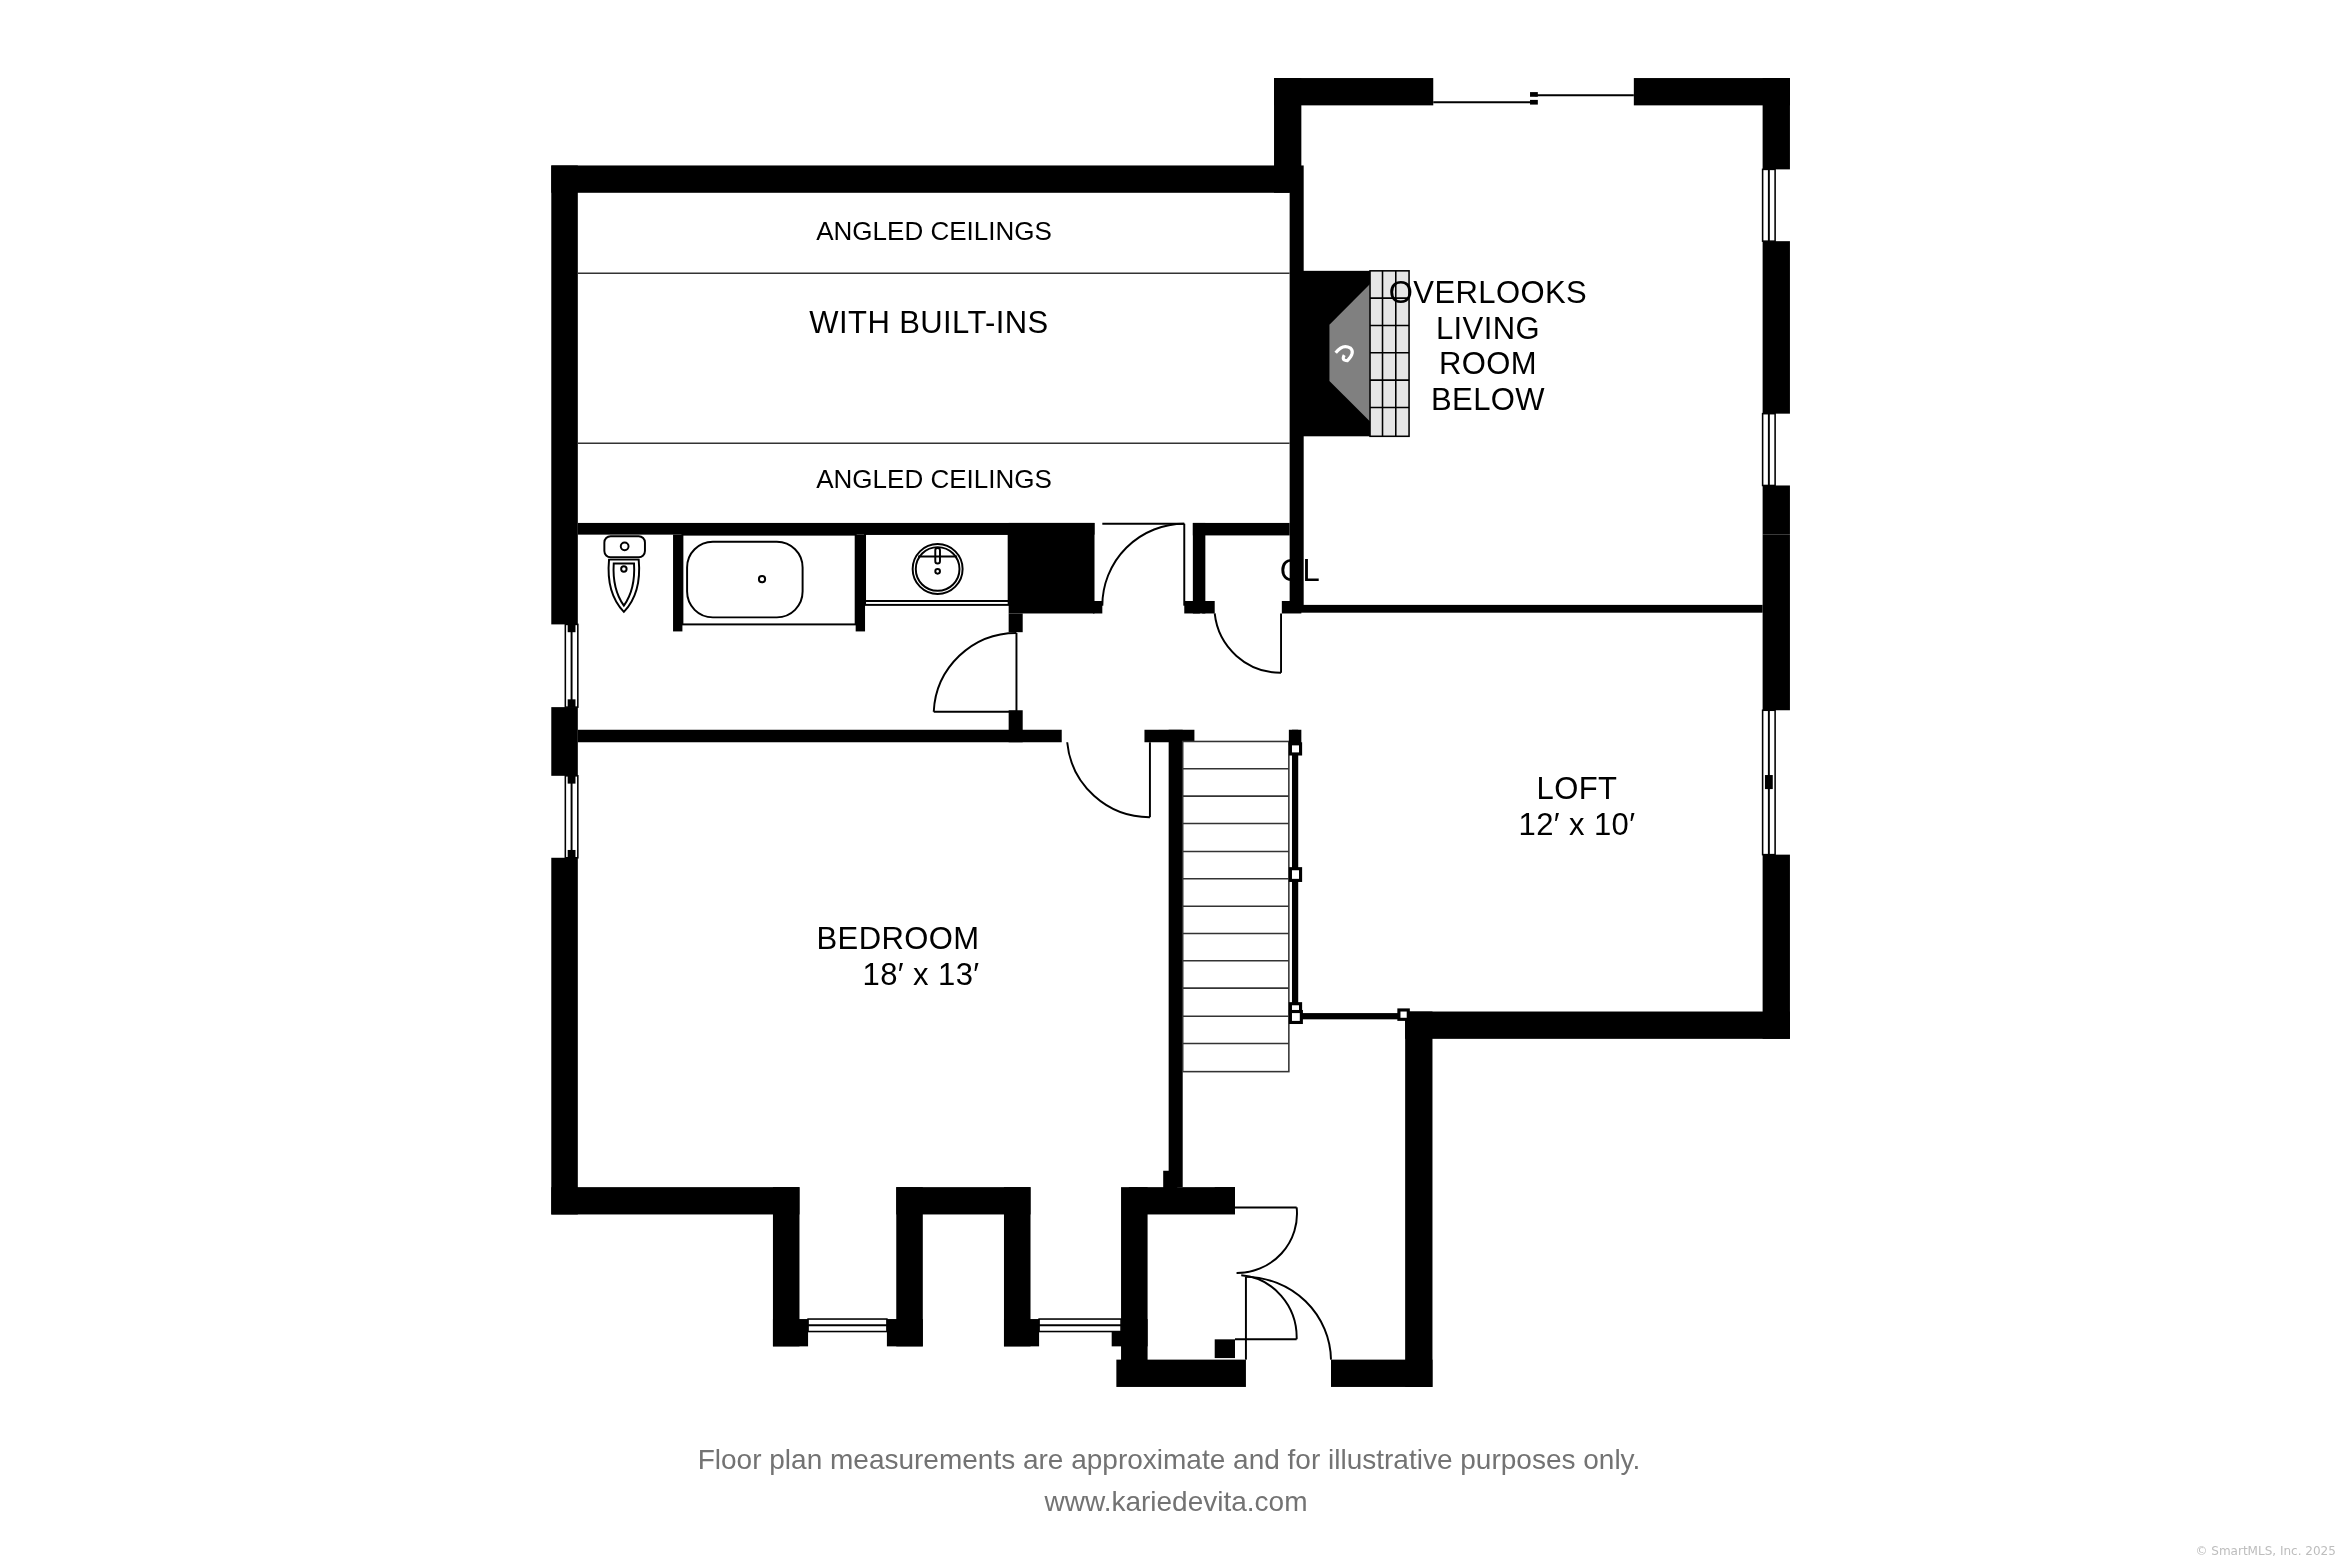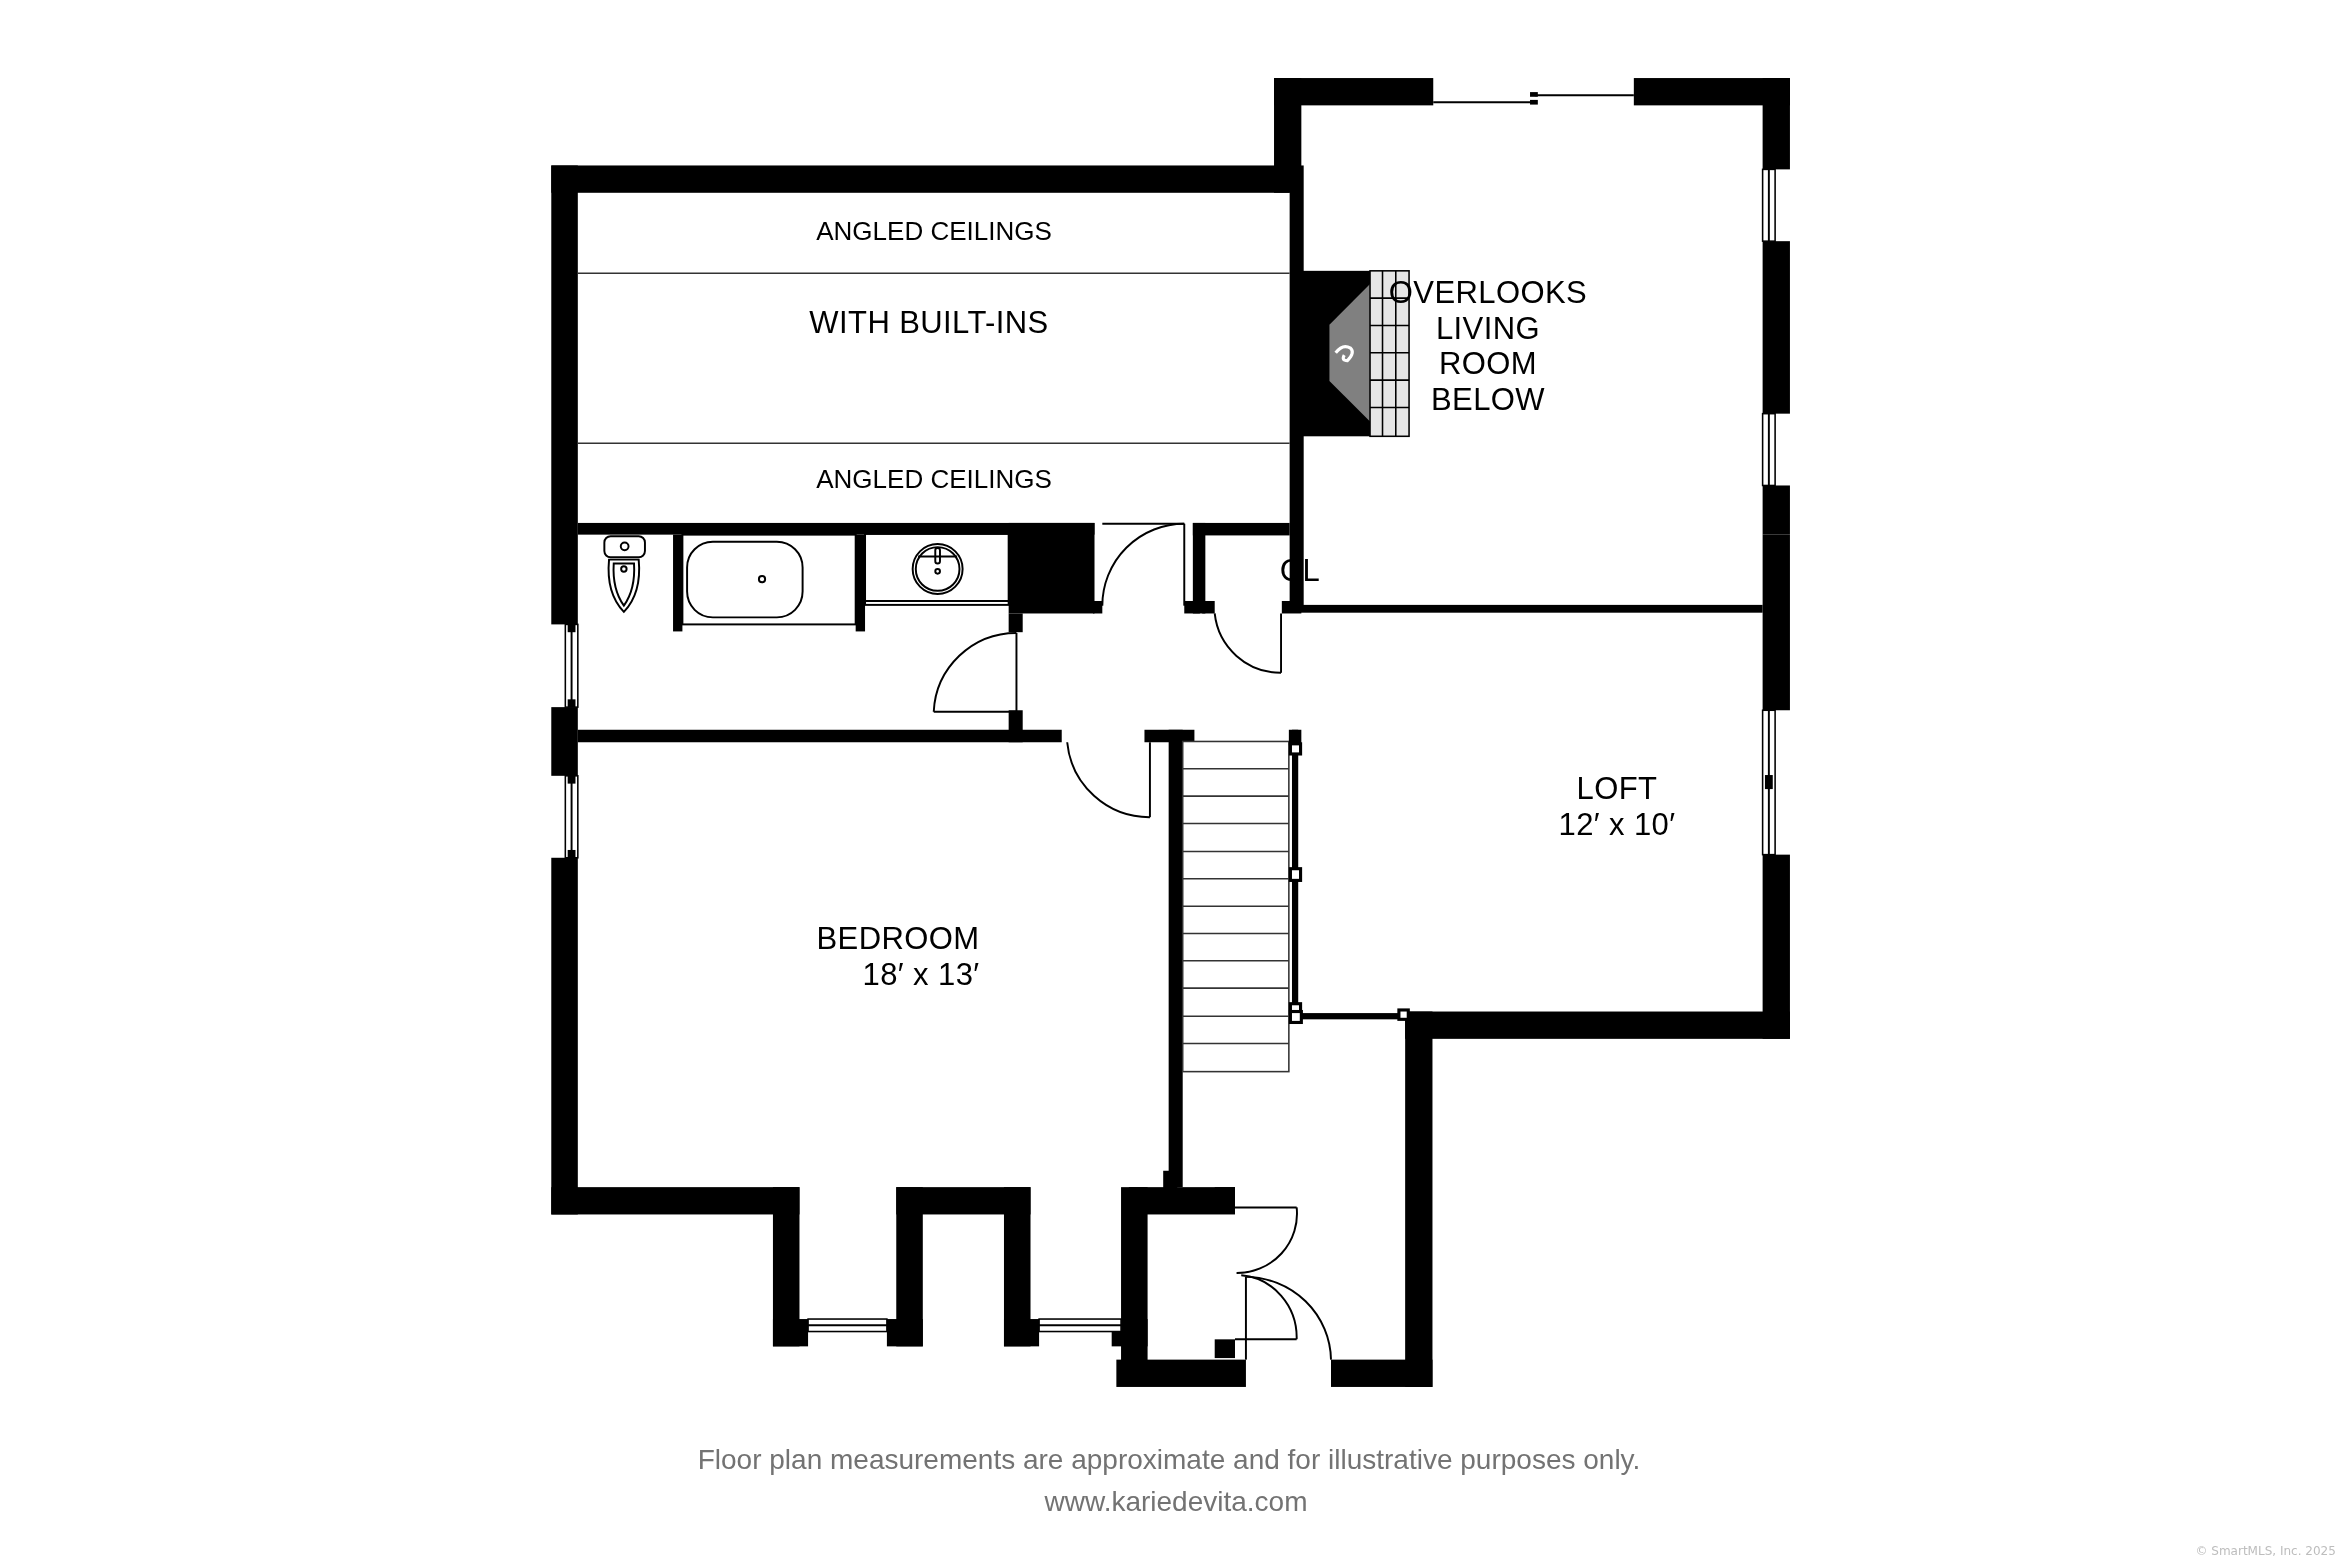--- a/index.html
+++ b/index.html
@@ -242,21 +242,21 @@
 
 <div class="lbl room" style="left:1488px; top:275px;">
   <div>OVERLOOKS</div>
   <div>LIVING</div>
   <div>ROOM</div>
   <div>BELOW</div>
 </div>
 
 <div class="lbl room" style="left:1252px; top:553px;margin-left:48px;">CL</div>
 
-<div class="lbl room" style="left:1577px; top:771px;margin-left:40px;">
+<div class="lbl room" style="left:1577px; top:771px;">
   <div>LOFT</div>
   <div>12′ x 10′</div>
 </div>
 
 <div class="lbl room" style="left:898px; top:921px;text-align:right;">
   <div>BEDROOM</div>
   <div>18′ x 13′</div>
 </div>
 
 <div class="lbl footer" style="left:1169px; top:1444px;">Floor plan measurements are approximate and for illustrative purposes only.</div>

